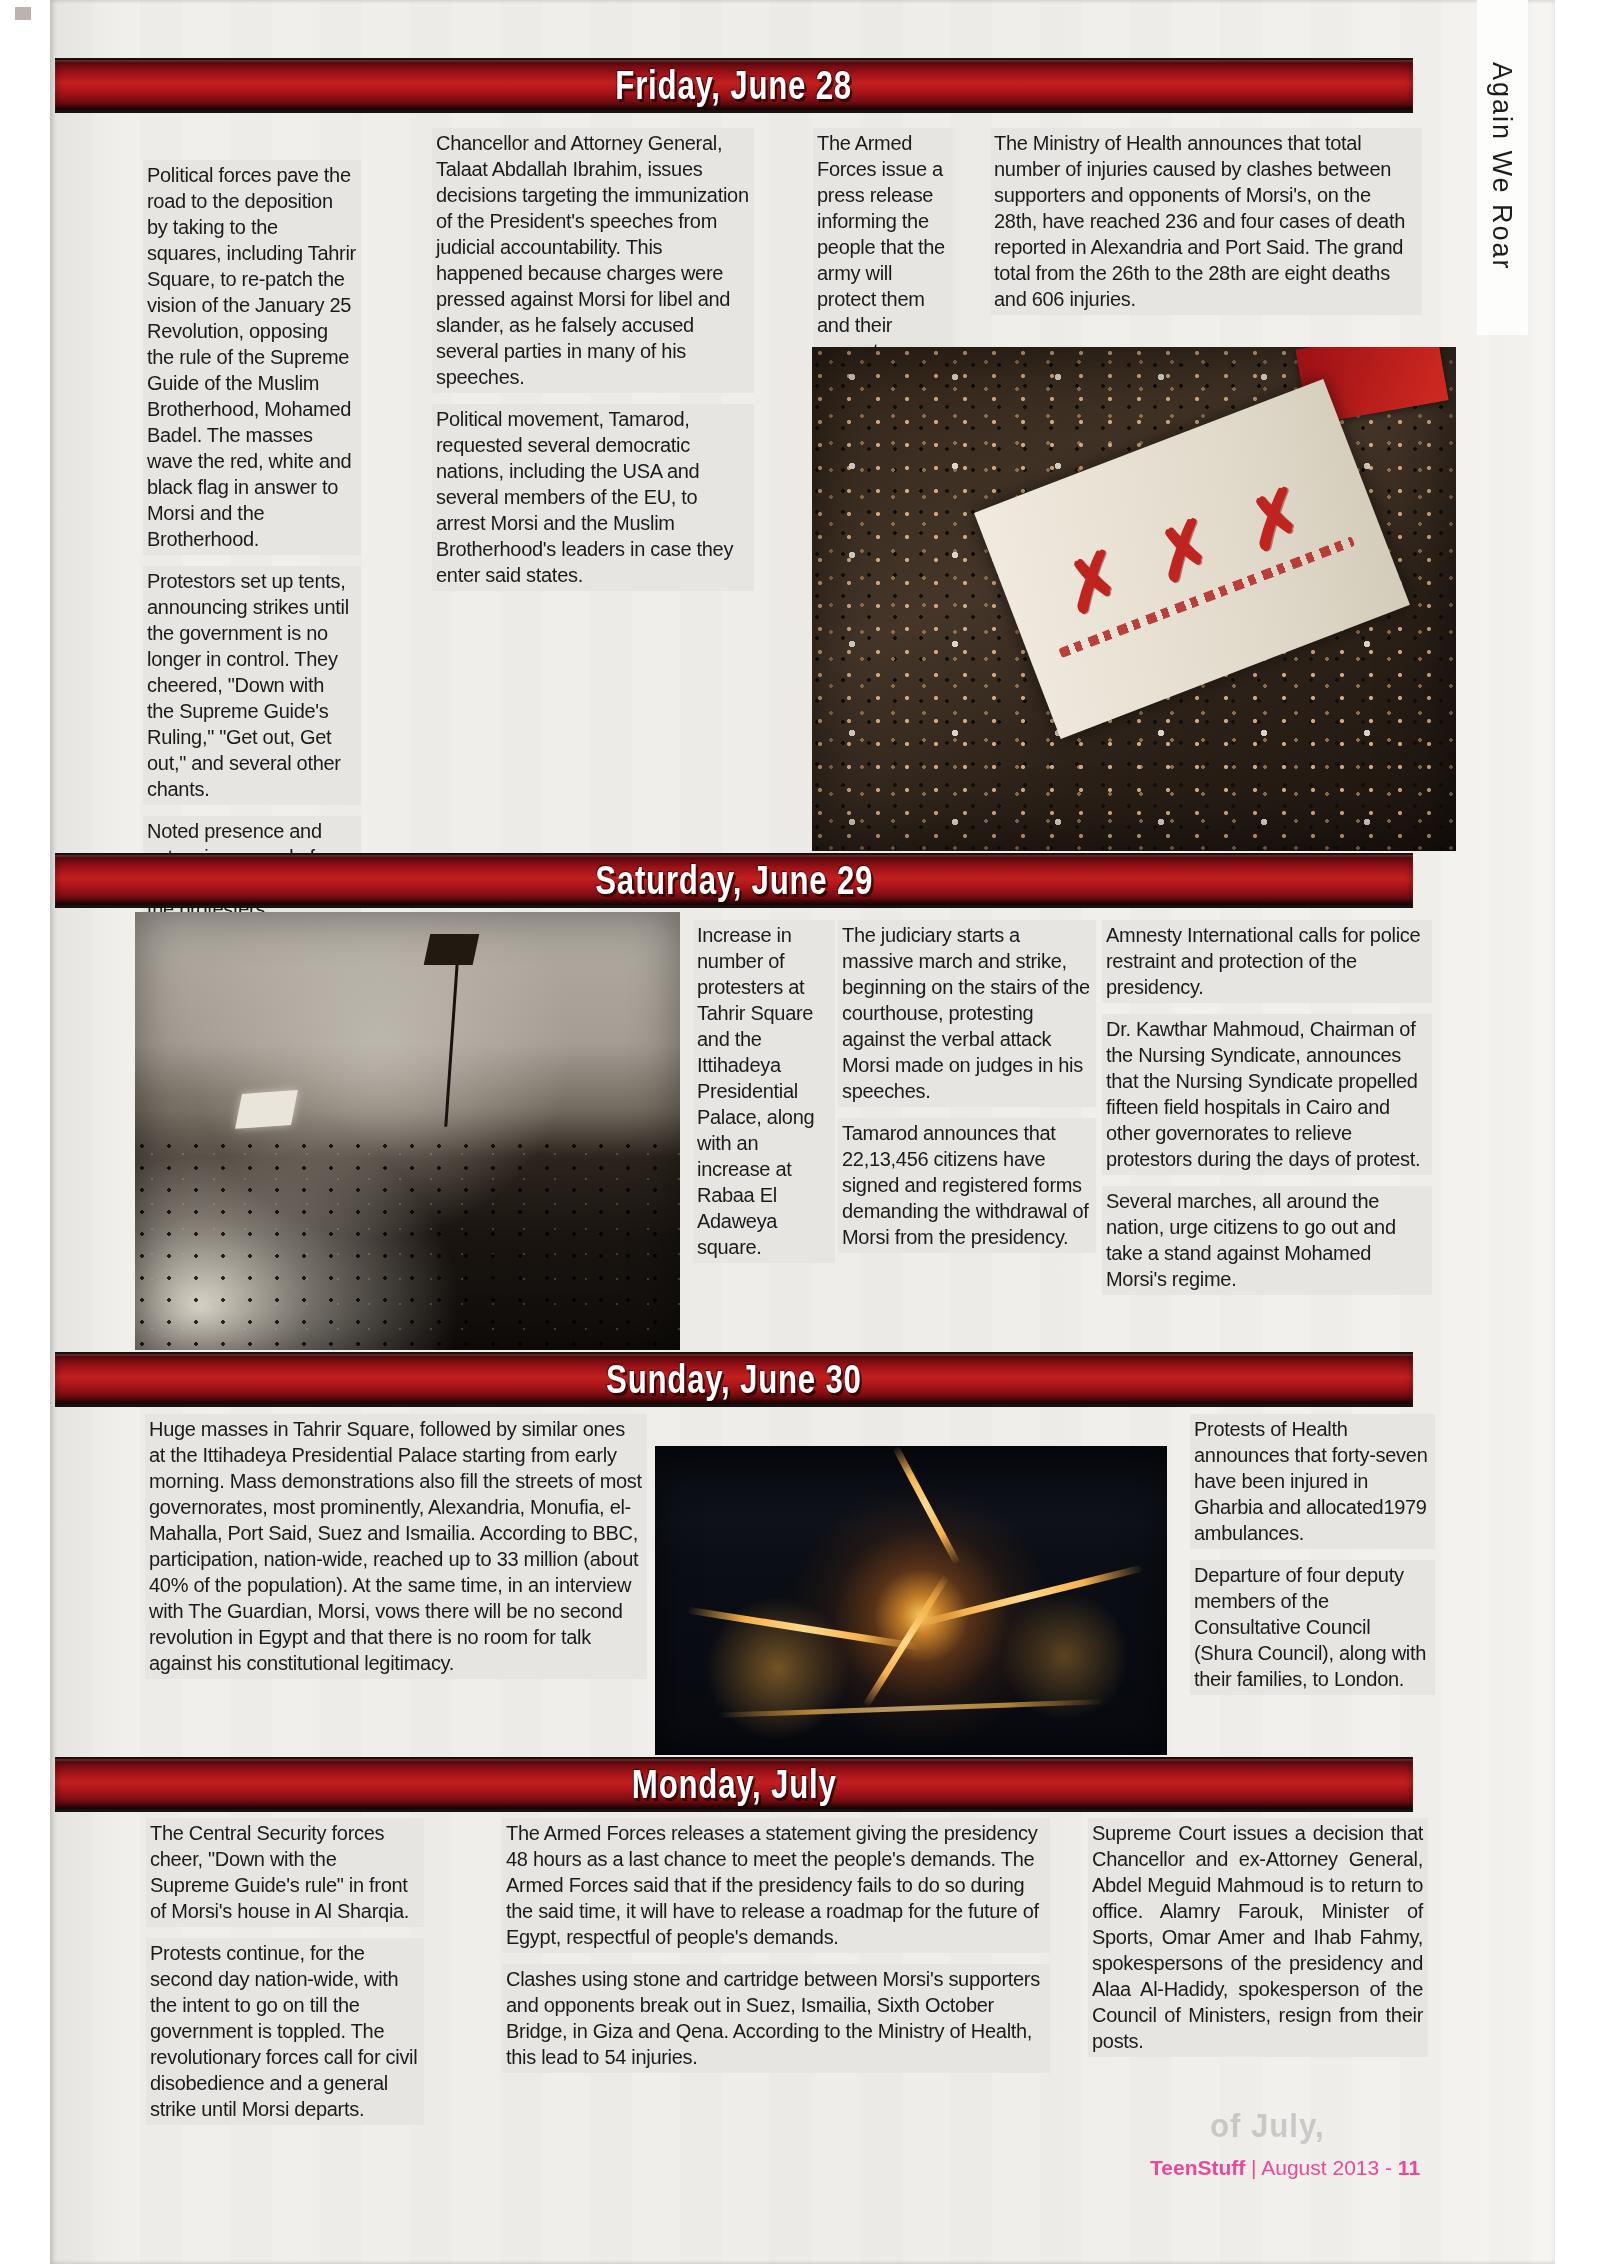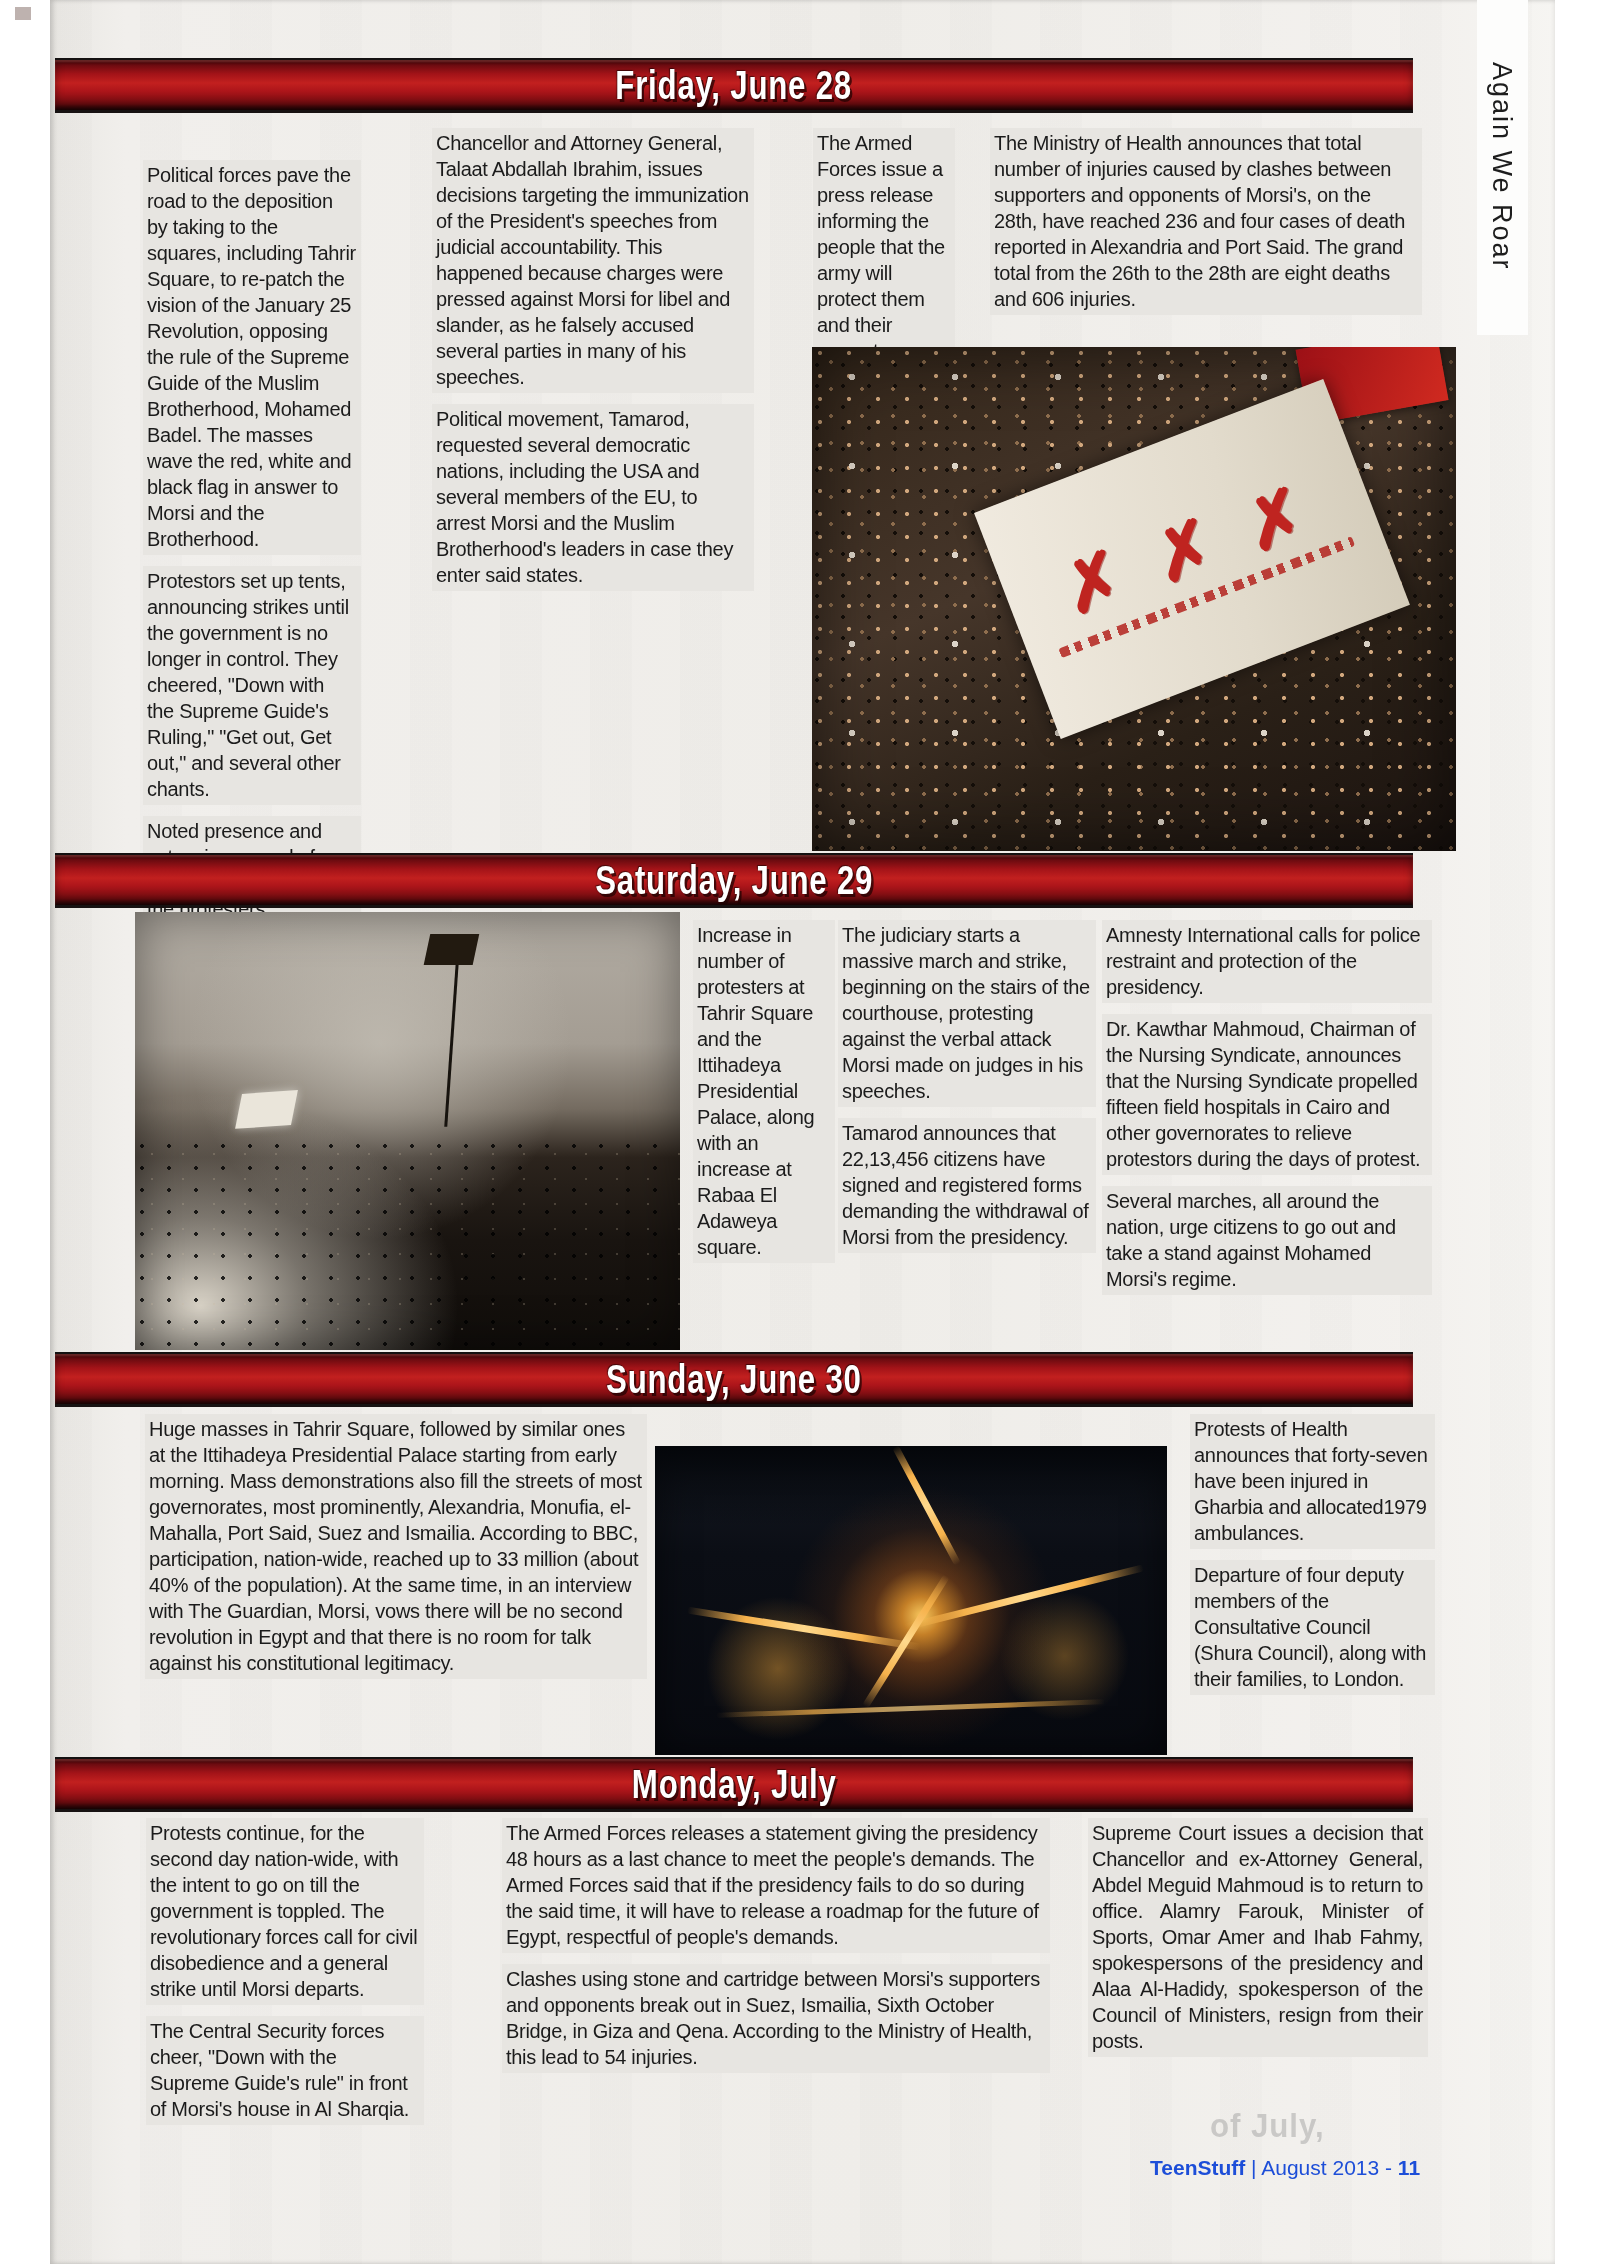--- a/index.html
+++ b/index.html
@@ -89,21 +89,21 @@
      background:linear-gradient(180deg,#04060a 0%, rgba(4,6,10,0) 100%);}
 
   
   .side-strip{position:absolute;left:1477px;top:0;width:51px;height:335px;background:#fdfdfc;}
   .side-label{position:absolute;left:1486px;top:62px;writing-mode:vertical-rl;
      font-size:27px;color:#1d1d1d;letter-spacing:2px;}
 
   
   .ghost-text{position:absolute;left:1205px;top:2106px;font-size:34px;font-weight:bold;
      color:#9b9b9b;opacity:.45;transform:scaleX(.92);letter-spacing:1px;}
-  .footer{position:absolute;left:1150px;top:2156px;font-size:21px;color:#1d4ed8;letter-spacing:0;}
+  .footer{position:absolute;left:1150px;top:2156px;font-size:21px;color:#ec4899;letter-spacing:0;}
   .footer .bold{font-weight:bold;}
 </style>
 </head>
 <body>
 
 <div class="page"></div>
 <div class="corner-mark"></div>
 
 <div class="band" style="top:58px;">
   <span class="band-label">Friday, June 28</span>
@@ -181,22 +181,22 @@
 <div class="col" style="left:1190px;top:1414px;width:245px;">
   <p>Protests of Health announces that forty-seven have been injured in Gharbia and allocated1979 ambulances.</p>
   <p>Departure of four deputy members of the Consultative Council (Shura Council), along with their families, to London.</p>
 </div>
 
 <div class="band" style="top:1757px;">
   <span class="band-label">Monday, July</span>
 </div>
 
 <div class="col" style="left:146px;top:1818px;width:278px;">
+  <p>The Central Security forces cheer, "Down with the Supreme Guide's rule" in front of Morsi's house in Al Sharqia.</p>
   <p>Protests continue, for the second day nation-wide, with the intent to go on till the government is toppled. The revolutionary forces call for civil disobedience and a general strike until Morsi departs.</p>
-  <p>The Central Security forces cheer, "Down with the Supreme Guide's rule" in front of Morsi's house in Al Sharqia.</p>
 </div>
 
 <div class="col" style="left:502px;top:1818px;width:548px;">
   <p>The Armed Forces releases a statement giving the presidency 48 hours as a last chance to meet the people's demands. The Armed Forces said that if the presidency fails to do so during the said time, it will have to release a roadmap for the future of Egypt, respectful of people's demands.</p>
   <p>Clashes using stone and cartridge between Morsi's supporters and opponents break out in Suez, Ismailia, Sixth October Bridge, in Giza and Qena. According to the Ministry of Health, this lead to 54 injuries.</p>
 </div>
 
 <div class="col justify" style="left:1088px;top:1818px;width:340px;">
   <p>Supreme Court issues a decision that Chancellor and ex-Attorney General, Abdel Meguid Mahmoud is to return to office. Alamry Farouk, Minister of Sports, Omar Amer and Ihab Fahmy, spokespersons of the presidency and Alaa Al-Hadidy, spokesperson of the Council of Ministers, resign from their posts.</p>
 </div>

